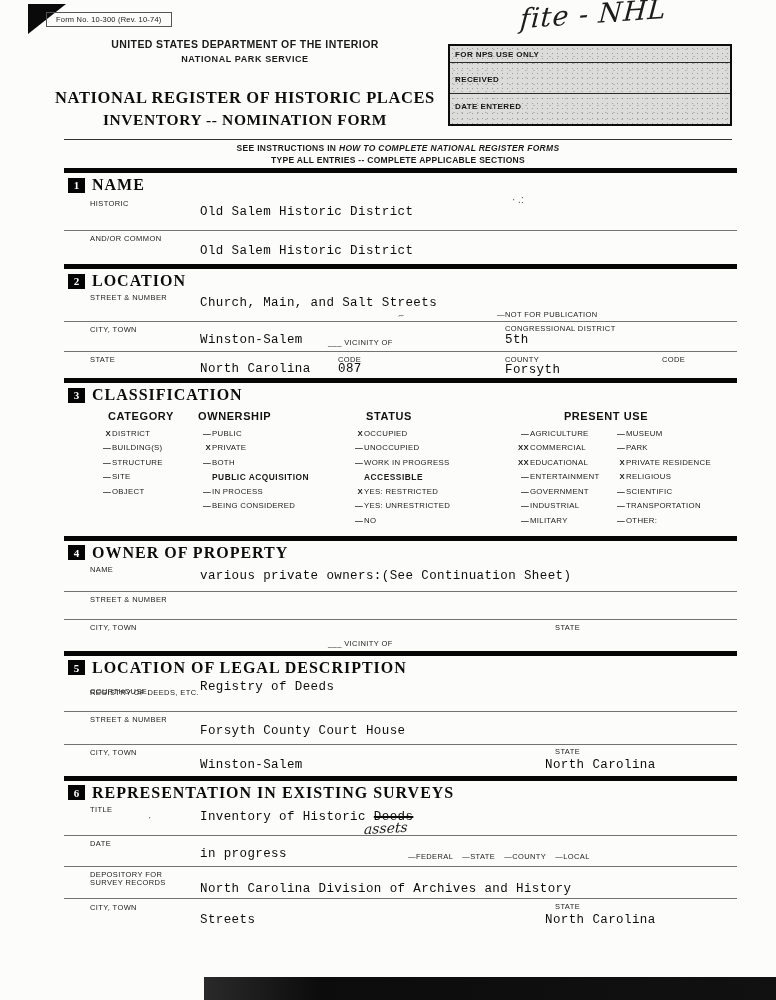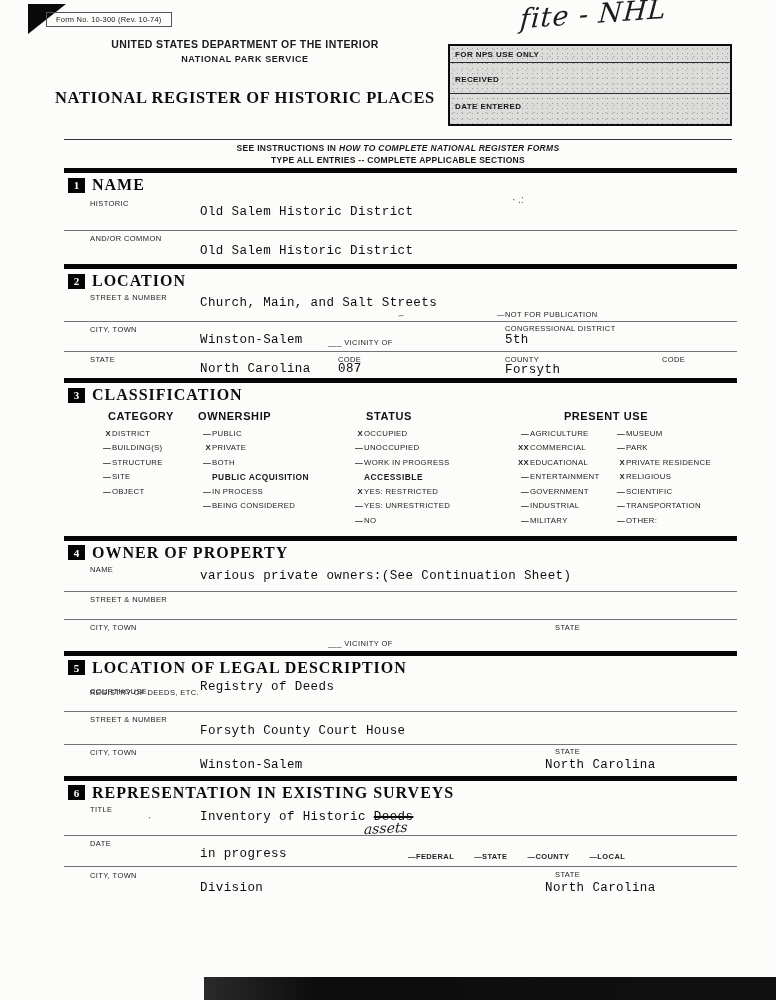--- a/index.html
+++ b/index.html
@@ -47,22 +47,22 @@
   .field.tl{border-top:1px solid #737373;}
   .flabel{position:absolute;left:26px;top:3px;font-size:7.5px;letter-spacing:.4px;color:#222;white-space:nowrap;}
   .fvalue{position:absolute;left:136px;top:9px;font-family:"Liberation Mono",monospace;
         font-size:12.5px;letter-spacing:.4px;color:#0d0d0d;white-space:nowrap;}
   .rlabel{position:absolute;font-size:7.5px;letter-spacing:.4px;color:#222;white-space:nowrap;}
   .rvalue{position:absolute;font-family:"Liberation Mono",monospace;font-size:12.5px;
         letter-spacing:.4px;color:#0d0d0d;white-space:nowrap;}
   .struck{text-decoration:line-through;text-decoration-thickness:1.5px;}
   .hand-small{position:absolute;left:300px;top:18px;font-family:"DejaVu Serif",serif;font-style:italic;
         font-size:14px;transform:rotate(-3deg) skewX(-6deg);color:#1d1d1d;}
-  .levels{position:absolute;left:344px;top:16px;display:flex;gap:20px;font-size:7.5px;
-        letter-spacing:.4px;color:#222;font-weight:bold;}
+  .levels{position:absolute;left:344px;top:16px;display:flex;gap:9px;font-size:7.5px;
+        letter-spacing:.4px;color:#222;}
   
   .cls-table{display:flex;padding:4px 0 8px 34px;}
   .cls-colhead{font-size:11px;font-weight:bold;letter-spacing:.6px;margin-bottom:4px;color:#111;}
   .cls-col{display:flex;flex-direction:column;}
   .col-category{width:100px;}
   .col-ownership{width:152px;}
   .col-status{width:166px;}
   .col-present{width:220px;}
   .col-category .cls-colhead{text-align:center;width:86px;}
   .col-status .cls-colhead{padding-left:16px;}
@@ -87,20 +87,21 @@
   <div class="form-no">Form No. 10-300 (Rev. 10-74)</div>
   <div class="handwritten-top">fite - NHL</div>
 
   <div class="dept">
     <div class="dept1">UNITED STATES DEPARTMENT OF THE INTERIOR</div>
     <div class="dept2">NATIONAL PARK SERVICE</div>
   </div>
 
   <div class="main-title">
     <div class="t1">NATIONAL REGISTER OF HISTORIC PLACES</div>
+    <div class="t2">INVENTORY -- NOMINATION FORM</div>
   </div>
 
   <div class="nps-box">
     <div class="nps-row1">FOR NPS USE ONLY</div>
     <div class="nps-row2">RECEIVED</div>
     <div class="nps-row3">DATE ENTERED</div>
   </div>
 
   <div class="hline"></div>
   <div class="instructions">
@@ -371,23 +372,28 @@
       <div class="field tl" style="height:30px">
         <div class="flabel">DATE</div>
         <div class="fvalue" style="top:11px">in progress</div>
         <div class="levels">
           <span>—FEDERAL</span>
           <span>—STATE</span>
           <span>—COUNTY</span>
           <span>—LOCAL</span>
         </div>
       </div>
+      <div class="field tl" style="height:31px">
+        <div class="flabel" style="top:3px">DEPOSITORY FOR</div>
+        <div class="flabel" style="top:11px">SURVEY RECORDS</div>
+        <div class="fvalue" style="top:15px">North Carolina Division of Archives and History</div>
+      </div>
       <div class="field tl" style="height:32px">
         <div class="flabel" style="top:4px">CITY, TOWN</div>
-        <div class="fvalue" style="top:14px">Division</div>
+        <div class="fvalue" style="top:14px">Streets</div>
         <div class="rlabel" style="left:491px;top:3px">STATE</div>
         <div class="rvalue" style="left:481px;top:14px">North Carolina</div>
       </div>
     </div>
 
   </div>
 
   <div class="bottom-bar"></div>
 </div>
 

